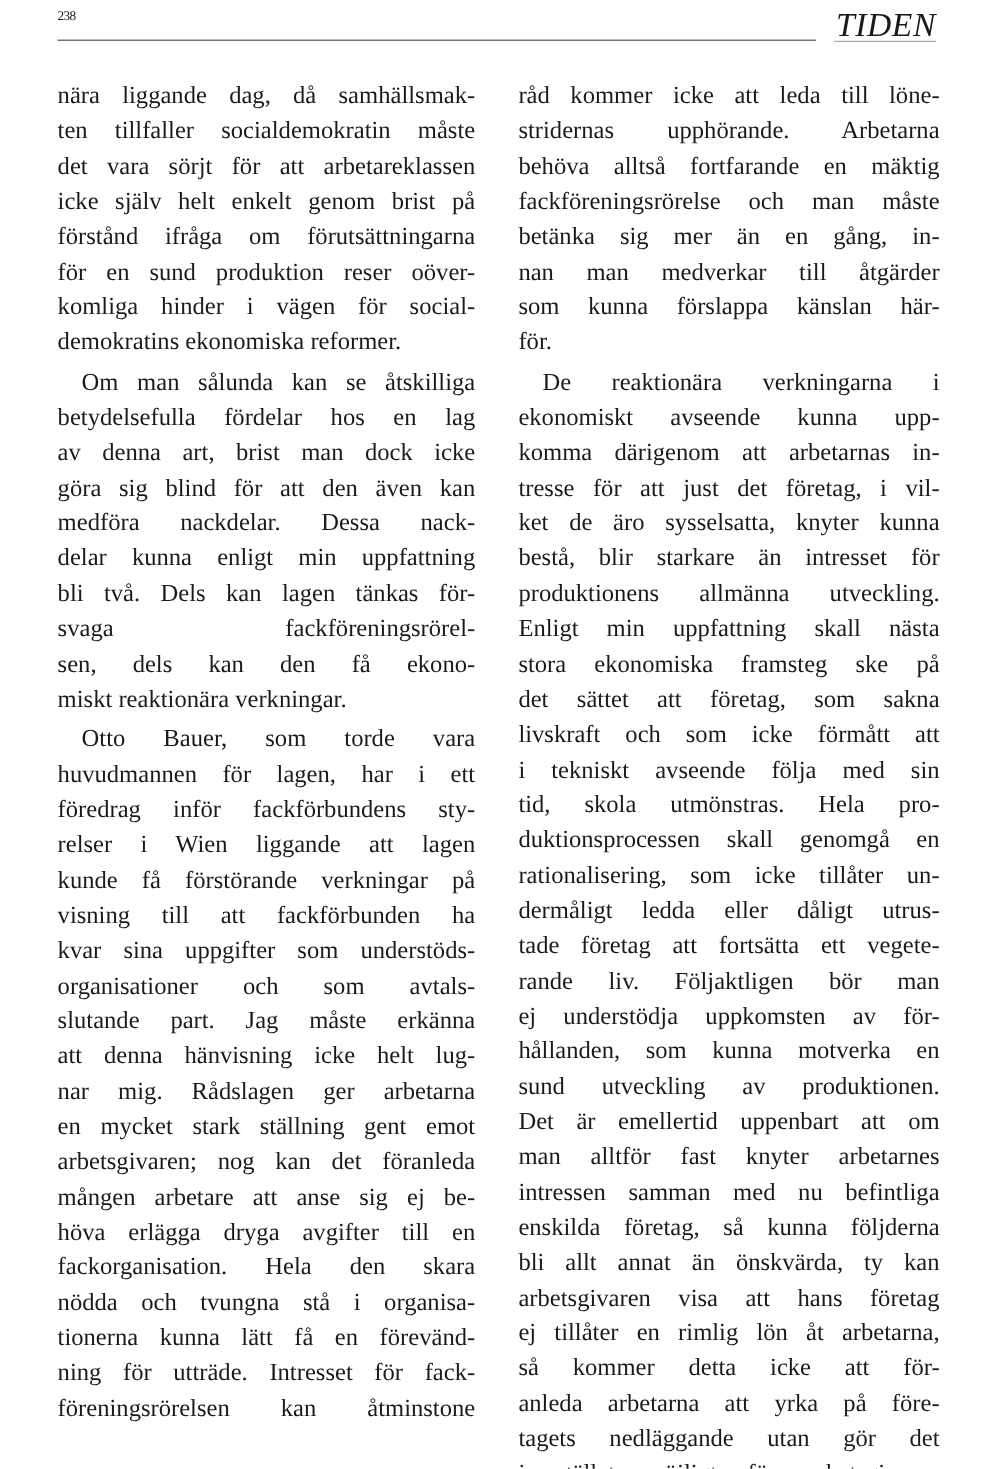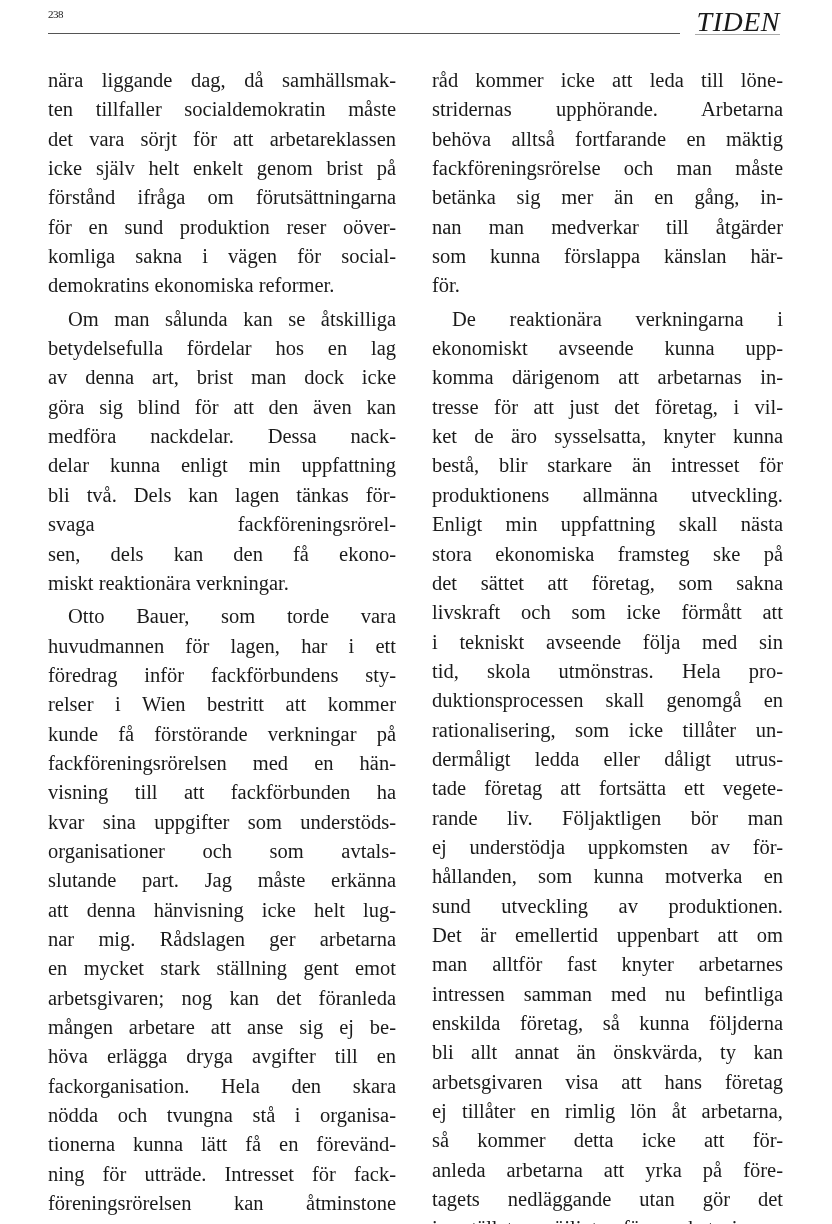--- a/index.html
+++ b/index.html
@@ -29,42 +29,41 @@
 <div class="rule2"></div>
 
 <div class="col left" id="col-left">
     <div class="para">
       <span class="line">nära liggande dag, då samhällsmak-</span>
       <span class="line">ten tillfaller socialdemokratin måste</span>
       <span class="line">det vara sörjt för att arbetareklassen</span>
       <span class="line">icke själv helt enkelt genom brist på</span>
       <span class="line">förstånd ifråga om förutsättningarna</span>
       <span class="line">för en sund produktion reser oöver-</span>
-      <span class="line">komliga sakna i vägen för social-</span>
+      <span class="line">komliga hinder i vägen för social-</span>
       <span class="line last">demokratins ekonomiska reformer.</span>
     </div>
     <div class="para">
       <span class="line indent">Om man sålunda kan se åtskilliga</span>
       <span class="line">betydelsefulla fördelar hos en lag</span>
       <span class="line">av denna art, brist man dock icke</span>
       <span class="line">göra sig blind för att den även kan</span>
       <span class="line">medföra nackdelar. Dessa nack-</span>
       <span class="line">delar kunna enligt min uppfattning</span>
       <span class="line">bli två. Dels kan lagen tänkas för-</span>
       <span class="line">svaga fackföreningsrörel-</span>
       <span class="line">sen, dels kan den få ekono-</span>
       <span class="line last">miskt reaktionära verkningar.</span>
     </div>
     <div class="para">
       <span class="line indent">Otto Bauer, som torde vara</span>
       <span class="line">huvudmannen för lagen, har i ett</span>
       <span class="line">föredrag inför fackförbundens sty-</span>
-      <span class="line">relser i Wien bestritt att kommer</span>
+      <span class="line">relser i Wien liggande att lagen</span>
       <span class="line">kunde få förstörande verkningar på</span>
-      <span class="line">fackföreningsrörelsen med en hän-</span>
       <span class="line">visning till att fackförbunden ha</span>
       <span class="line">kvar sina uppgifter som understöds-</span>
       <span class="line">organisationer och som avtals-</span>
       <span class="line">slutande part. Jag måste erkänna</span>
       <span class="line">att denna hänvisning icke helt lug-</span>
       <span class="line">nar mig. Rådslagen ger arbetarna</span>
       <span class="line">en mycket stark ställning gent emot</span>
       <span class="line">arbetsgivaren; nog kan det föranleda</span>
       <span class="line">mången arbetare att anse sig ej be-</span>
       <span class="line">höva erlägga dryga avgifter till en</span>

